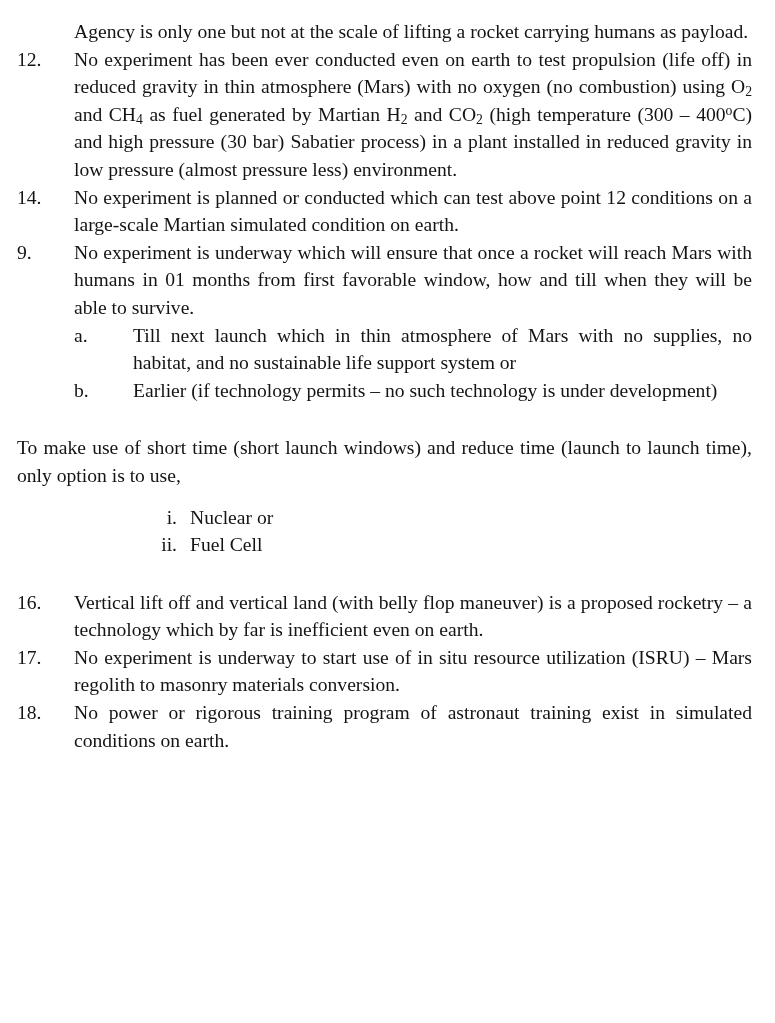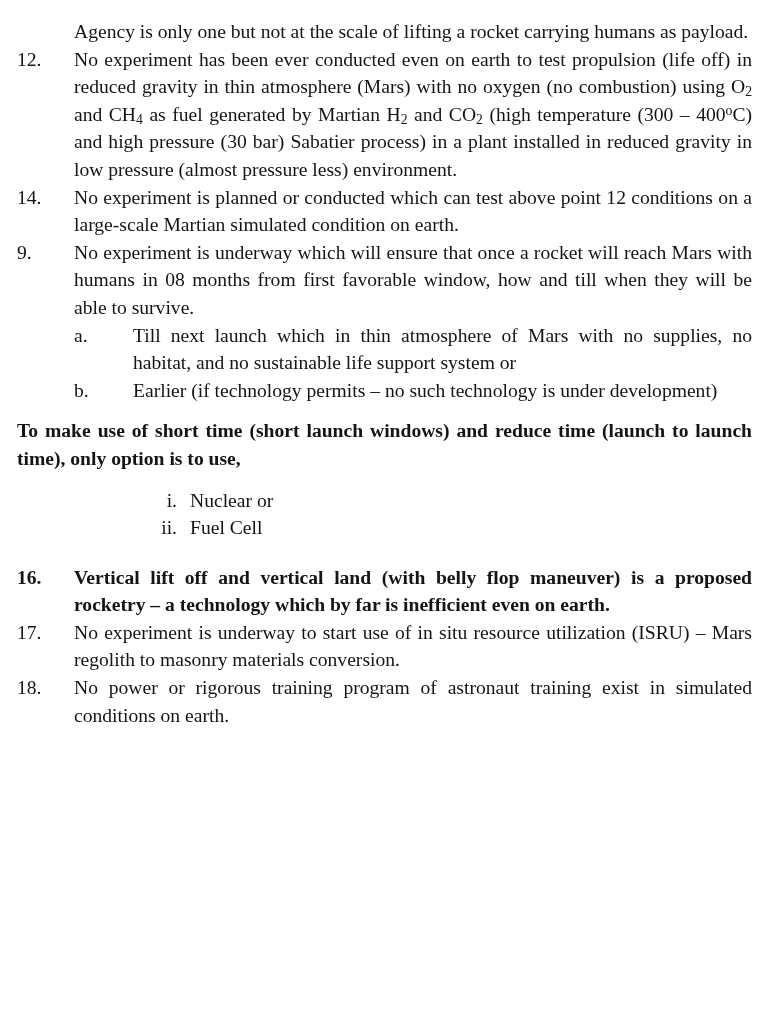--- a/index.html
+++ b/index.html
@@ -11,21 +11,21 @@
   .page { position: relative; padding: 18px 23px 0 17px; }
   .just { text-align: justify; text-align-last: left; }
   .item { position: relative; padding-left: 57px; }
   .item .num { position: absolute; left: 0; width: 57px; text-align: center; }
   .item .txt { display: block; }
   .cont { padding-left: 57px; }
   .sub { position: relative; padding-left: 116px; }
   .sub .lbl { position: absolute; left: 57px; width: 46px; text-align: right; }
   .roman { position: relative; padding-left: 173px; }
   .roman .lbl { position: absolute; left: 100px; width: 60px; text-align: right; }
-  .para { margin-top: 13px; font-weight: bold; }
+  .para { margin-top: 30px; }
   .gap-top { margin-top: 14px; }
   .gap-bottom { margin-bottom: 22px; }
   sub { font-size: 0.7em; line-height: 0; vertical-align: -0.25em; }
   sup { font-size: 0.7em; line-height: 0; vertical-align: 0.45em; }
 </style>
 </head>
 <body>
 
 <div class="page">
 
@@ -37,21 +37,21 @@
   </div>
 
 
   <div class="item just">
     <span class="num">14.</span>
     <span class="txt">No experiment is planned or conducted which can test above point 12 conditions on a large-scale Martian simulated condition on earth.</span>
   </div>
 
   <div class="item just">
     <span class="num">9.</span>
-    <span class="txt">No experiment is underway which will ensure that once a rocket will reach Mars with humans in 08 months from first favorable window, how and till when they will be able to survive.</span>
+    <span class="txt">No experiment is underway which will ensure that once a rocket will reach Mars with humans in 01 months from first favorable window, how and till when they will be able to survive.</span>
   </div>
 
   <div class="sub just">
     <span class="lbl">a.</span>
     <span>Till next launch which in thin atmosphere of Mars with no supplies, no habitat, and no sustainable life support system or</span>
   </div>
 
   <div class="sub just">
     <span class="lbl">b.</span>
     <span>Earlier (if technology permits – no such technology is under development)</span>

